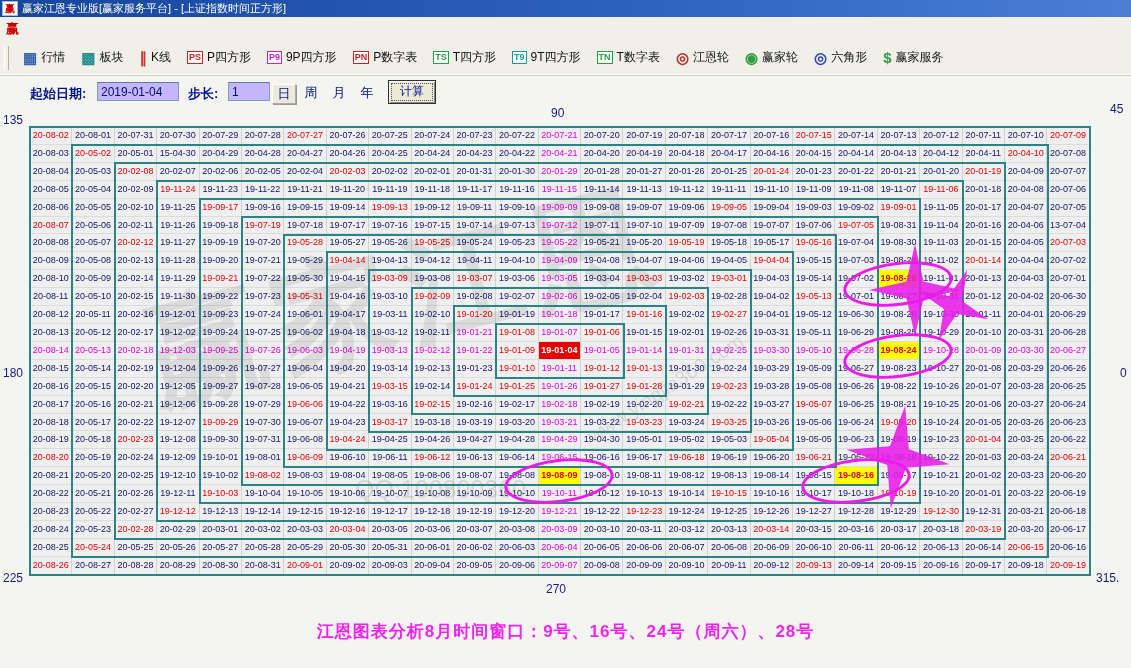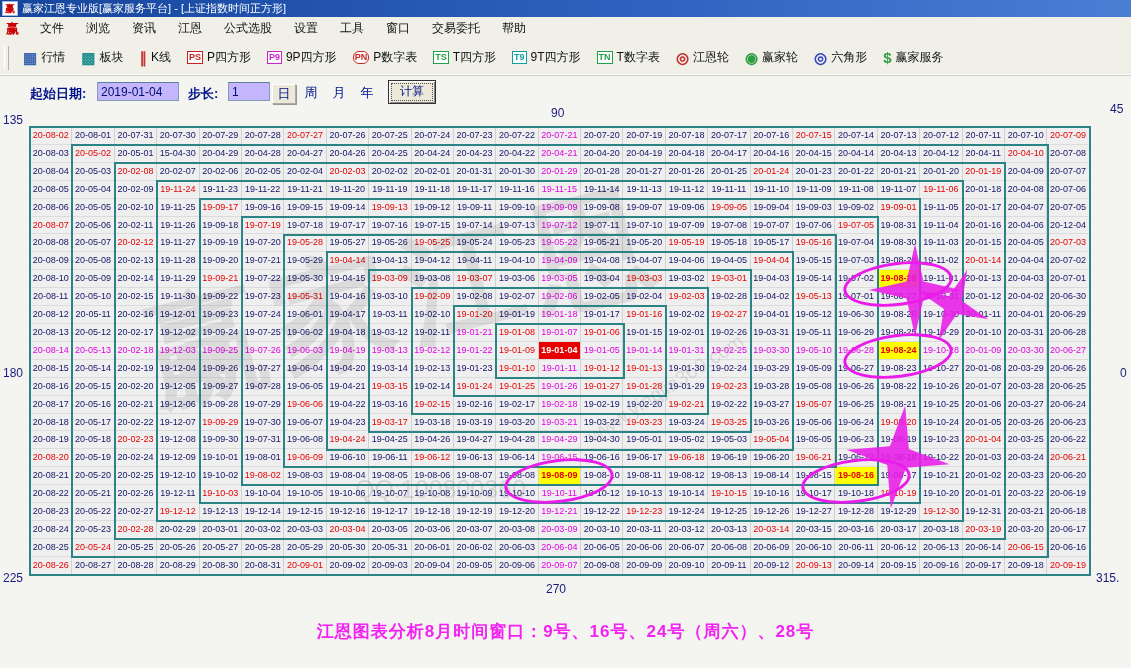--- a/index.html
+++ b/index.html
@@ -57,32 +57,20 @@
 </head>
 <body>
 
 <div class="titlebar">
   <span class="logo">赢</span>
   <span>赢家江恩专业版[赢家服务平台] - [上证指数时间正方形]</span>
 </div>
 
 <div class="menubar">
   <span class="logo2">赢</span>
-  <span style="display:flex;">
-      <span class="mi">文件</span>
-      <span class="mi">浏览</span>
-      <span class="mi">资讯</span>
-      <span class="mi">江恩</span>
-      <span class="mi">公式选股</span>
-      <span class="mi">设置</span>
-      <span class="mi">工具</span>
-      <span class="mi">窗口</span>
-      <span class="mi">交易委托</span>
-      <span class="mi">帮助</span>
-    </span>
 </div>
 
 <div class="toolbar">
   <span class="grip"></span>
   <span style="display:flex;align-items:center;">
       <div class="ti">
         <span class="glyph" style="color: rgb(58, 102, 176);">▦</span>
         <span>行情</span>
       </div>
       <div class="ti">
@@ -95,21 +83,21 @@
       </div>
       <div class="ti">
         <span class="badge" style="color: rgb(204, 34, 34); border-color: rgb(204, 34, 34);">PS</span>
         <span>P四方形</span>
       </div>
       <div class="ti">
         <span class="badge" style="color: rgb(204, 34, 204); border-color: rgb(204, 34, 204);">P9</span>
         <span>9P四方形</span>
       </div>
       <div class="ti">
-        <span class="badge" style="color: rgb(204, 34, 34); border-color: rgb(204, 34, 34); border-radius: 6px;">PN</span>
+        <span class="badge" style="color: rgb(204, 34, 34); border-color: rgb(204, 34, 34);">PN</span>
         <span>P数字表</span>
       </div>
       <div class="ti">
         <span class="badge" style="color: rgb(34, 160, 73); border-color: rgb(34, 160, 73);">TS</span>
         <span>T四方形</span>
       </div>
       <div class="ti">
         <span class="badge" style="color: rgb(17, 160, 160); border-color: rgb(17, 160, 160);">T9</span>
         <span>9T四方形</span>
       </div>
@@ -300,21 +288,21 @@
       <div class="cell">19-07-10</div>
       <div class="cell">19-07-09</div>
       <div class="cell">19-07-08</div>
       <div class="cell">19-07-07</div>
       <div class="cell">19-07-06</div>
       <div class="cell red">19-07-05</div>
       <div class="cell">19-08-31</div>
       <div class="cell">19-11-04</div>
       <div class="cell">20-01-16</div>
       <div class="cell">20-04-06</div>
-      <div class="cell">20-12-04</div>
+      <div class="cell">13-07-04</div>
       <div class="cell">20-08-08</div>
       <div class="cell">20-05-07</div>
       <div class="cell red">20-02-12</div>
       <div class="cell">19-11-27</div>
       <div class="cell">19-09-19</div>
       <div class="cell">19-07-20</div>
       <div class="cell red">19-05-28</div>
       <div class="cell">19-05-27</div>
       <div class="cell">19-05-26</div>
       <div class="cell red">19-05-25</div>

